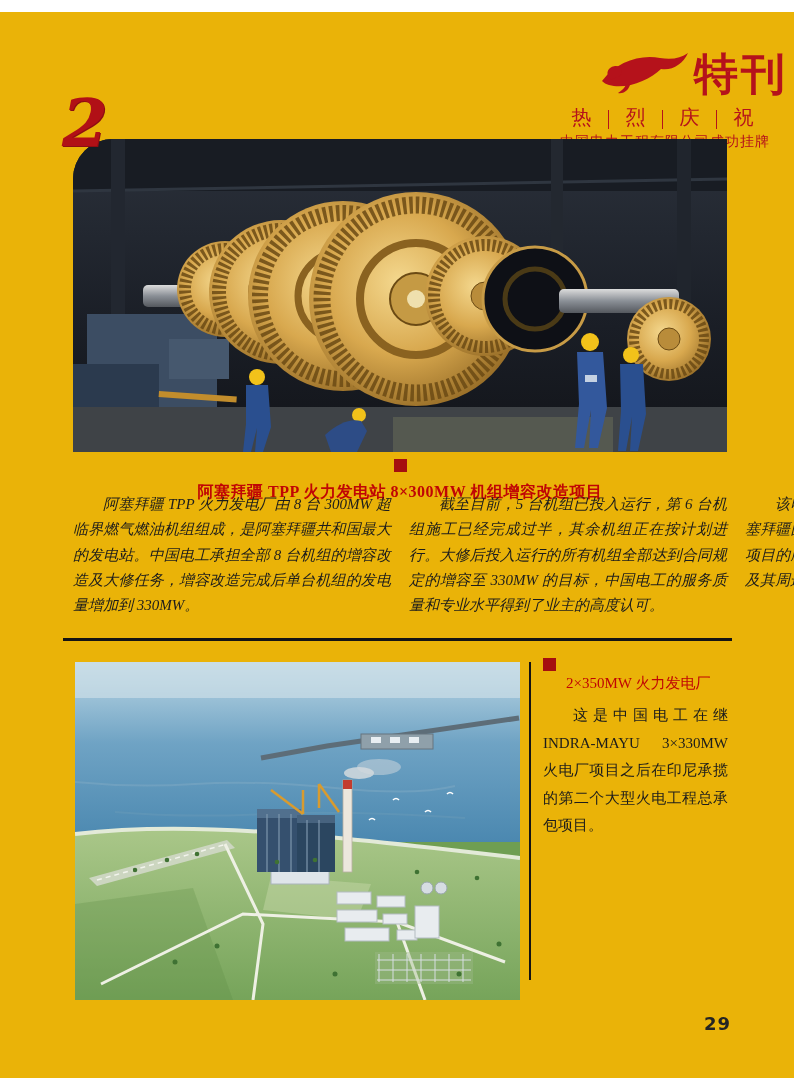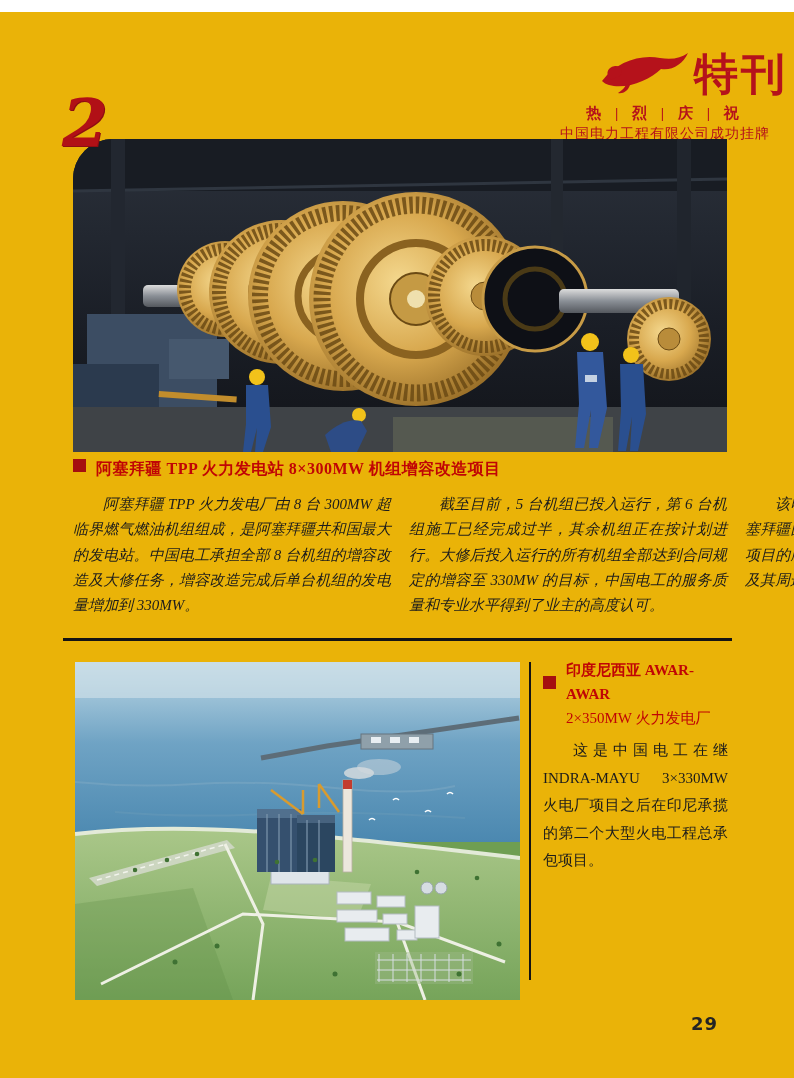--- a/index.html
+++ b/index.html
@@ -4,42 +4,42 @@
 <style>
   html,body{margin:0;padding:0;background:#ffffff;}
   .page{
     position:relative;width:794px;height:1078px;background:#eab308;
     overflow:hidden;font-family:"Liberation Serif","DejaVu Serif",serif;margin-top:12px;
   }
   
   .masthead{position:absolute;top:38px;right:6px;width:246px;text-align:center;color:#b5121b;}
   .masthead-top{display:flex;align-items:center;justify-content:flex-end;gap:2px;}
   .masthead-title{font-size:44px;font-weight:bold;letter-spacing:3px;line-height:1;color:#b5121b;}
-  .masthead-slogan{margin-top:4px;font-size:15px;font-weight:bold;letter-spacing:5px;color:#b5121b;white-space:nowrap;}
+  .masthead-slogan{margin-top:4px;font-size:20px;font-weight:normal;letter-spacing:5px;color:#b5121b;white-space:nowrap;}
   .masthead-subtitle{margin-top:2px;font-size:14px;font-weight:normal;letter-spacing:1px;color:#b5121b;white-space:nowrap;}
   
   .deco-2{
     position:absolute;left:62px;top:78px;z-index:5;
     font-family:"DejaVu Serif",serif;font-style:italic;font-weight:bold;
     font-size:66px;line-height:1;color:#b11016;text-shadow:1px 1px 0 #8d0d12;
   }
   
   .photo1{
     position:absolute;left:73px;top:127px;width:654px;height:313px;
     border-top-left-radius:40px;overflow:hidden;background:#1a1d24;
   }
   .photo2{
     position:absolute;left:75px;top:650px;width:445px;height:338px;
     overflow:hidden;background:#6f9e52;
   }
   .photo1 svg,.photo2 svg{display:block;width:100%;height:100%;}
   
   .h1-row{
     position:absolute;left:73px;top:447px;width:654px;
-    display:flex;align-items:flex-start;gap:10px;
+    display:flex;align-items:center;gap:10px;flex-direction:column;
   }
   .sq-bullet{width:13px;height:13px;background:#a50f0f;flex:0 0 auto;}
   .h1-text{font-size:16px;font-weight:bold;color:#c00505;letter-spacing:0.5px;}
   .art1-body{
     position:absolute;left:73px;top:480px;width:654px;height:154px;
     column-count:2;column-gap:18px;column-fill:auto;
     font-size:15px;line-height:25.3px;color:#1c1c1c;text-align:justify;font-style:italic;
   }
   .art1-body p{margin:0;text-indent:2em;}
   
@@ -47,21 +47,21 @@
   .vrule{position:absolute;left:529px;top:650px;width:2px;height:318px;background:#141414;}
   
   .art2{position:absolute;left:543px;top:646px;width:185px;}
   .h2-row{display:flex;align-items:center;gap:10px;}
   .h2-l1{font-size:15px;font-weight:bold;color:#c00505;line-height:24px;}
   .h2-l2{font-size:15px;font-weight:normal;color:#c00505;line-height:24px;padding-left:23px;}
   .art2-body{margin-top:7px;font-size:15px;line-height:27.6px;color:#1c1c1c;text-align:justify;}
   .art2-body p{margin:0;text-indent:2em;}
   
   .pagenum{
-    position:absolute;left:691px;top:1001px;width:40px;text-align:left;
+    position:absolute;left:691px;top:1001px;width:40px;text-align:right;
     font-family:"DejaVu Sans","Liberation Sans",sans-serif;
     font-size:18px;font-weight:bold;color:#242424;letter-spacing:1px;
   }
 </style>
 </head>
 <body>
 
 <div class="page">
 
   <div class="masthead">
@@ -298,21 +298,20 @@
           <circle cx="424" cy="282" r="2.5"></circle>
       </g>
     </svg>
   </div>
 
   <div class="vrule"></div>
 
   <div class="art2">
     <div class="h2-row">
       <span class="sq-bullet"></span>
-      <span class="h2-l1">印度尼西亚 AWAR-AWAR</span>
     </div>
     <div class="h2-l2">2×350MW 火力发电厂</div>
     <div class="art2-body">
       <p>这是中国电工在继 INDRA-MAYU 3×330MW 火电厂项目之后在印尼承揽的第二个大型火电工程总承包项目。</p>
     </div>
   </div>
 
   <div class="pagenum">29</div>
 
 </div>

